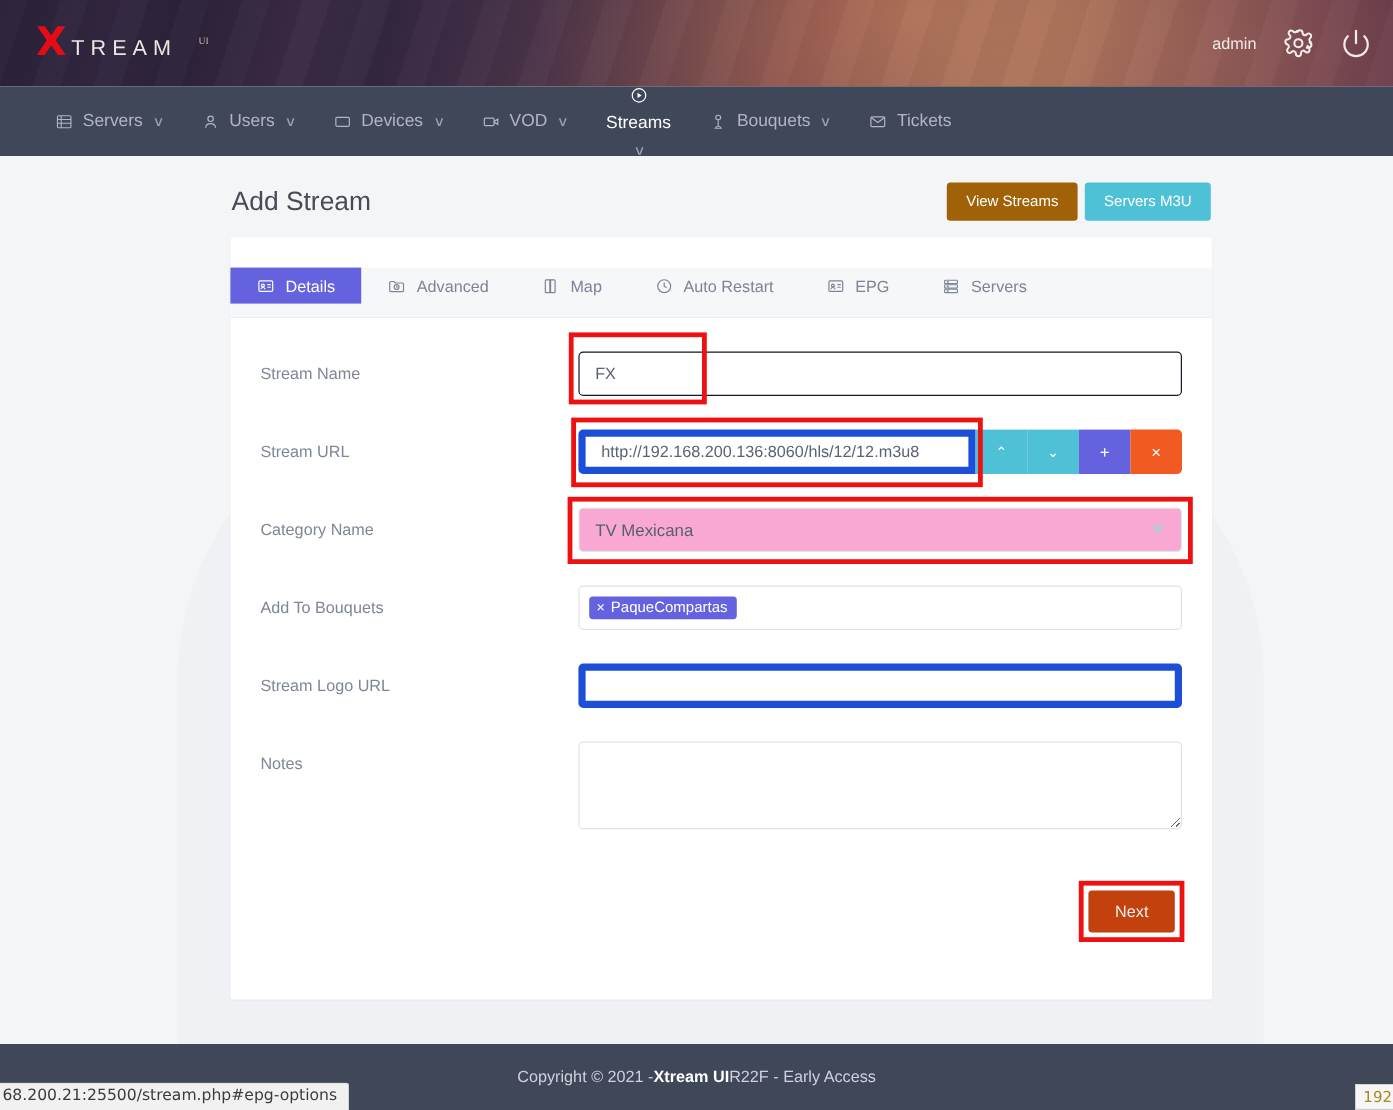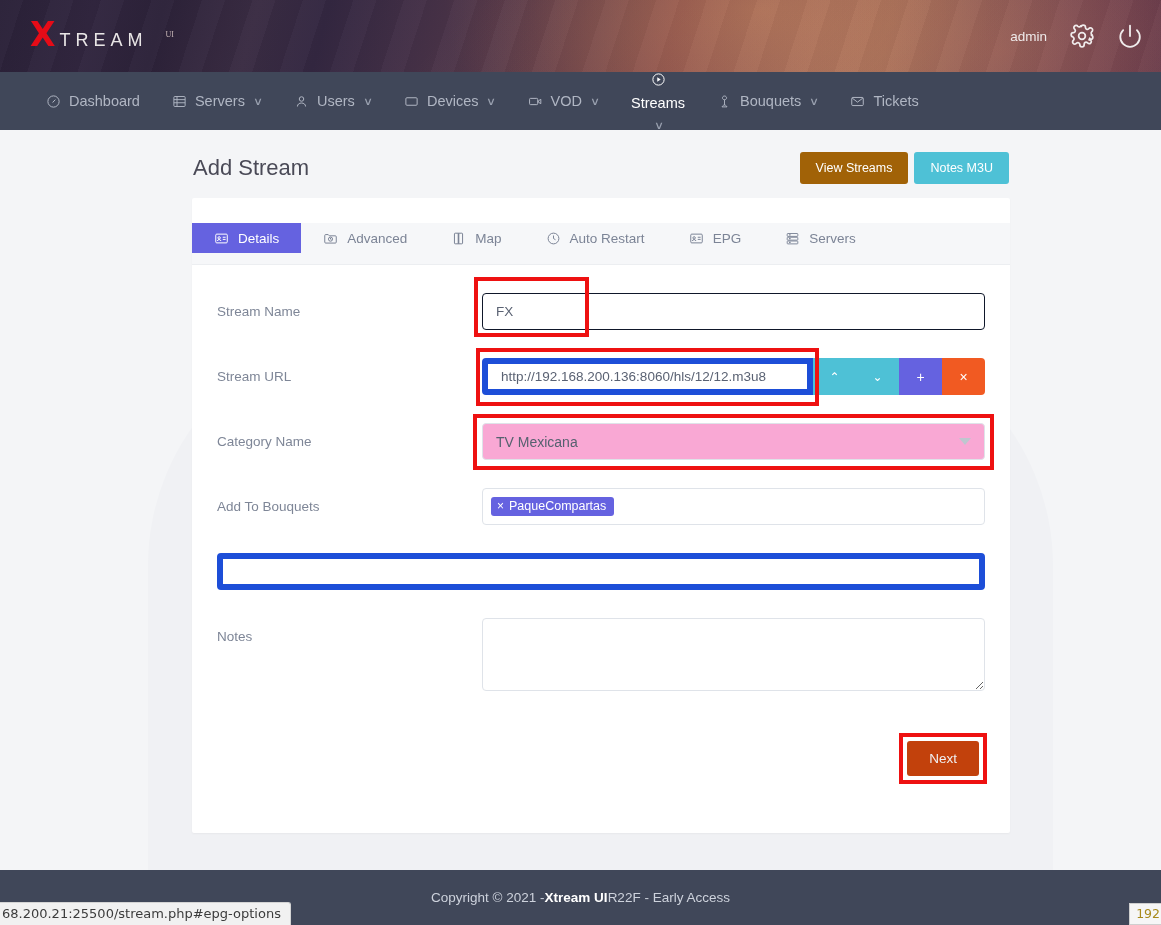--- a/index.html
+++ b/index.html
@@ -298,30 +298,20 @@
         <path d="M18.4 6.6a9 9 0 11-12.7 0"></path>
         <line x1="12" y1="2.5" x2="12" y2="12"></line>
       </svg>
     </span>
   </div>
 </div>
 
 <div class="navbar" id="navbar">
     <div class="nav-item">
       <span class="nico">
-        <svg viewBox="0 0 24 24" width="15" height="15" fill="none" stroke="currentColor" stroke-width="1.6">
-          <circle cx="12" cy="12" r="9"></circle>
-          <path d="M15 9l-4.5 4.5"></path>
-          <circle cx="12" cy="12" r="1" fill="currentColor" stroke="none"></circle>
-        </svg>
-      </span>
-      <span>Dashboard</span>
-    </div>
-    <div class="nav-item">
-      <span class="nico">
         <svg viewBox="0 0 24 24" width="15" height="15" fill="none" stroke="currentColor" stroke-width="1.5">
           <rect x="3" y="4" width="18" height="16" rx="1.5"></rect>
           <line x1="3" y1="9" x2="21" y2="9"></line>
           <line x1="3" y1="14" x2="21" y2="14"></line>
           <line x1="8" y1="4" x2="8" y2="20"></line>
         </svg>
       </span>
       <span>Servers</span>
       <span class="caret">∨</span>
     </div>
@@ -387,21 +377,21 @@
     </div>
   </div>
 
 <div class="page-body">
   <div class="bg-curve"></div>
 
   <div class="title-row">
     <div class="page-title">Add Stream</div>
     <div class="title-actions">
       <button class="btn-view">View Streams</button>
-      <button class="btn-import">Notes M3U</button>
+      <button class="btn-import">Servers M3U</button>
     </div>
   </div>
 
   <div class="card">
     <div class="card-toppad"></div>
     <div class="tabs" id="tabs">
         <div class="tab active">
           <span class="tico">
             <svg viewBox="0 0 24 24" width="15" height="15" fill="none" stroke="currentColor" stroke-width="1.6">
               <rect x="2.8" y="5" width="18.4" height="14" rx="1.6"></rect>
@@ -518,20 +508,21 @@
           <div class="tagbox">
             <span class="tag">
               <span class="tx">×</span>
               <span>PaqueCompartas</span>
             </span>
           </div>
         </div>
       </div>
 
       <div class="frow">
+        <div class="flabel">Stream Logo URL</div>
         <div class="fctrl">
           <input class="inp" value="" style="">
         </div>
       </div>
 
       <div class="frow">
         <div class="flabel">Notes</div>
         <div class="fctrl">
           <textarea class="ta" style=""></textarea>
         </div>

